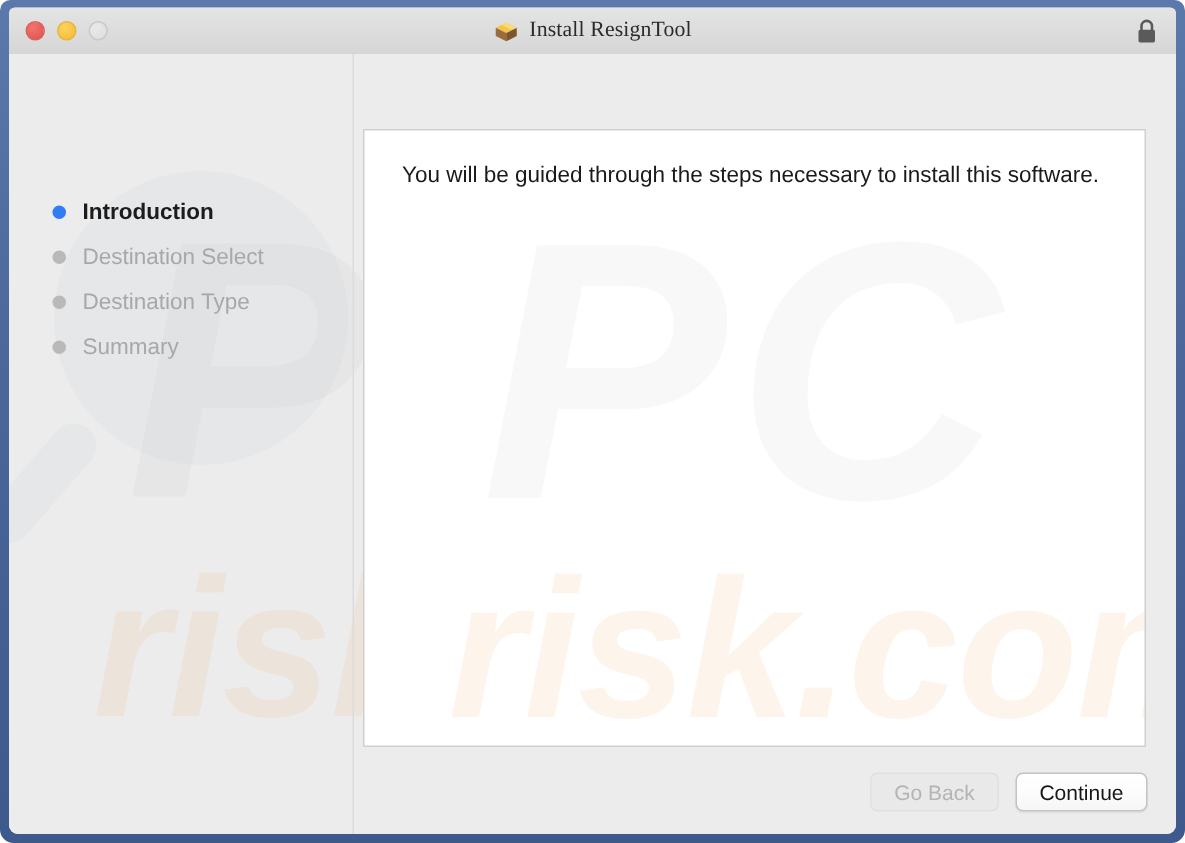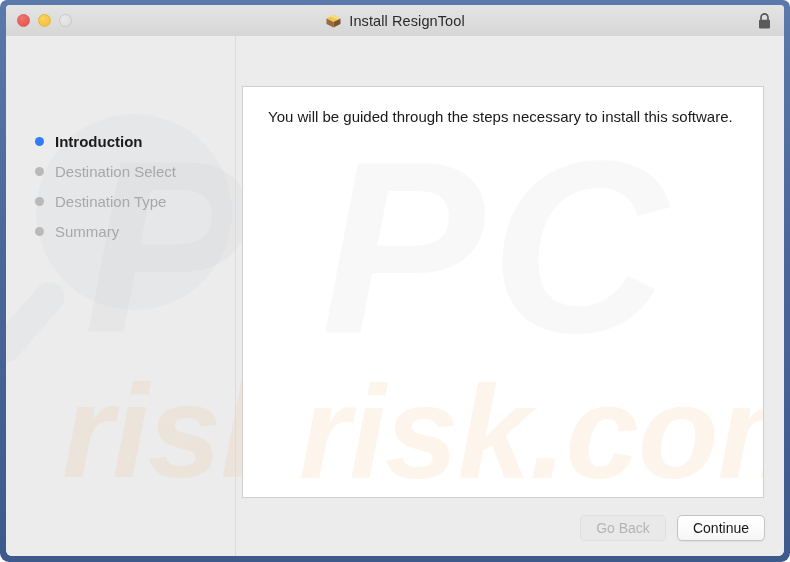--- a/index.html
+++ b/index.html
@@ -38,20 +38,21 @@
 
   
   .titlebar {
     position: absolute;
     left: 0; top: 0;
     width: 778px;
     height: 42px;
     background: linear-gradient(to bottom, #e4e4e4 0%, #d3d3d3 92%, #c6c6c6 100%);
     border-bottom: 1px solid #b4b4b4;
     box-sizing: border-box;
+    font-family: Liberation Serif, serif;
   }
   .traffic-lights {
     position: absolute;
     left: 11px;
     top: 9px;
     display: flex;
     gap: 8px;
   }
   .light {
     width: 13px;

